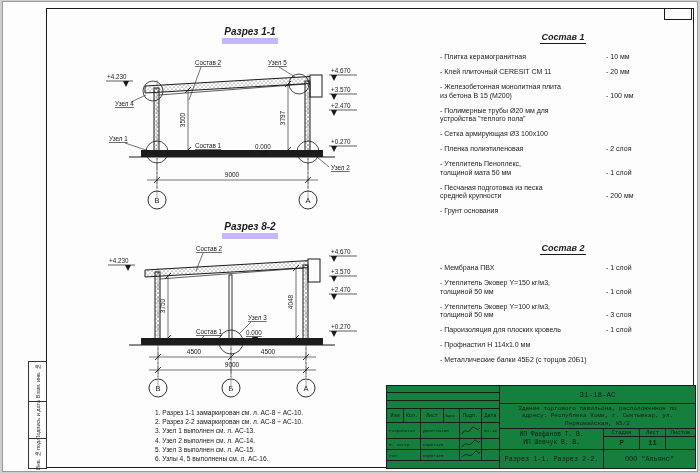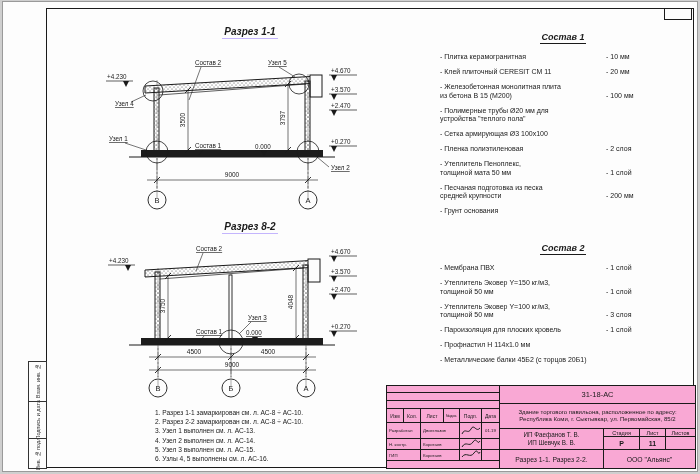--- a/index.html
+++ b/index.html
@@ -4,38 +4,38 @@
 <style>
   * { margin:0; padding:0; box-sizing:border-box; }
   html,body { width:700px; height:474px; background:#cfcfcf; font-family:"Liberation Sans", sans-serif; color:#1a1a1a; }
   .abs { position:absolute; }
   #sheet { position:absolute; left:2px; top:1px; width:696px; height:471px; background:#fdfdfd; border:1px solid #9a9a9a; }
   #frame { position:absolute; left:43px; top:6px; width:648px; height:460px; border:1.5px solid #1a1a1a; background:transparent; }
   #corner-box { position:absolute; left:661px; top:6px; width:28px; height:12px; border:1.5px solid #1a1a1a; }
   .side-box { position:absolute; left:25px; width:19px; border:1px solid #333; display:flex; align-items:center; justify-content:center; }
   .side-box span { writing-mode:vertical-rl; transform:rotate(180deg); font-size:5.5px; color:#333; white-space:nowrap; }
   .sec-title { position:absolute; width:110px; text-align:center; font-size:10px; font-weight:bold; font-style:italic; }
-  .sec-title span { border-bottom:1px solid #c4b5fd; padding:0 2px 1px; }
+  .sec-title span { border-bottom:6px solid #c4b5fd; padding:0 2px 1px; }
   svg text { font-family:"Liberation Sans", sans-serif; fill:#1a1a1a; }
   .lbl { font-size:6.3px; }
   .lbl-u { font-size:6.3px; text-decoration:underline; }
   .dim { font-size:6.5px; }
   .axis { font-size:7.5px; }
   
   .sostav { position:absolute; left:437px; width:246px; }
   .sostav h3 { text-align:center; font-size:9px; font-style:italic; font-weight:bold; margin-bottom:11px; }
   .sostav h3 span { border-bottom:1px solid #1a1a1a; padding:0 2px 1px; }
   .item { position:relative; font-size:7px; line-height:8.5px; margin-bottom:6.5px; padding-right:64px; min-height:8px; }
   .item .nm { display:inline-block; white-space:pre-line; }
   .item .val { position:absolute; left:166px; bottom:0; white-space:nowrap; }
   
   #notes { position:absolute; left:152px; top:406px; font-size:6.6px; line-height:9.2px; list-style:none; }
   
   #tb { position:absolute; left:383px; top:383px; width:310px; height:84px; }
-  .cell { position:absolute; border:1px solid #1a1a1a; font-size:5px; display:flex; align-items:center; justify-content:center; text-align:center; overflow:hidden; background:#f9a8d4; }
+  .cell { position:absolute; border:1px solid #1a1a1a; font-size:5px; display:flex; align-items:center; justify-content:center; text-align:center; overflow:hidden; background:#15803d;font-family:Liberation Mono, monospace; }
   .cell.left-align { justify-content:flex-start; padding-left:2px; }
 </style>
 </head>
 <body>
 
 <div id="sheet">
   <div id="frame"></div>
   <div id="corner-box"></div>
 
   <div class="side-box" style="top:359px;height:41px;">

